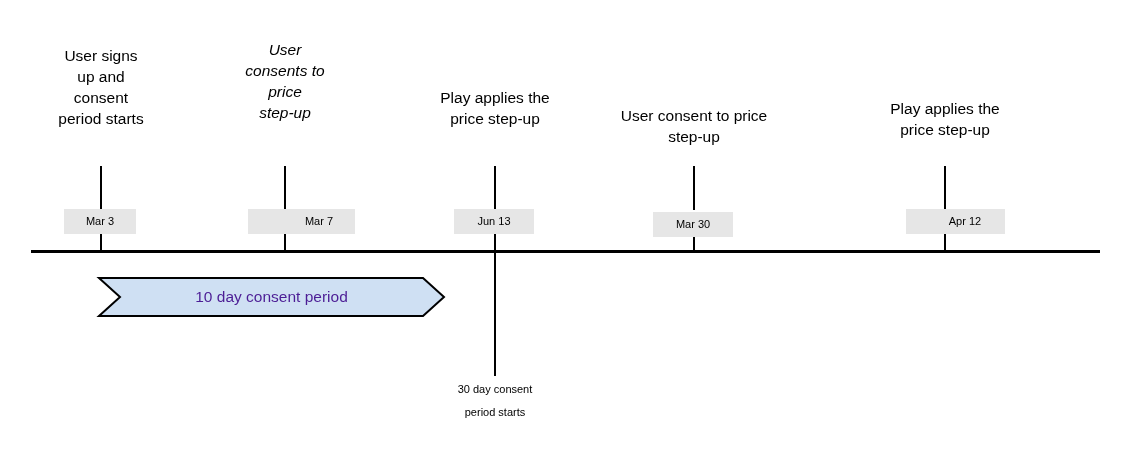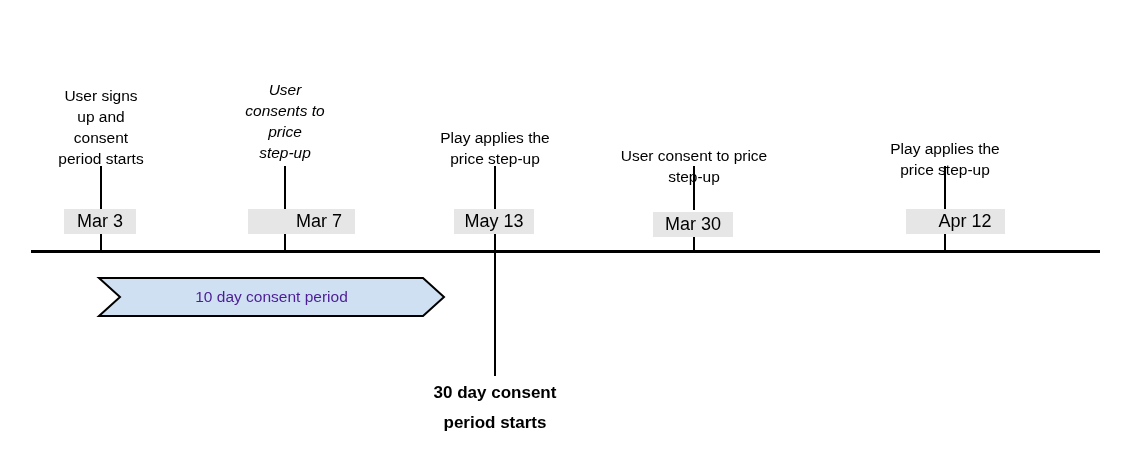--- a/index.html
+++ b/index.html
@@ -36,28 +36,27 @@
   }
 
   
   .event-label {
     position: absolute;
     text-align: center;
     font-size: 15.5px;
     line-height: 21px;
     color: #000000;
     white-space: pre-line;
-    margin-top: 40px;
   }
 
   
   .date-chip {
     position: absolute;
     background: #e6e6e6;
-    font-size: 18px;
+    font-size: 11px;
     line-height: 20px;
     padding: 2px 5px 3px 5px;
     text-align: center;
     white-space: nowrap;
     color: #000000;
   }
 
   
   .band {
     position: absolute;
@@ -80,25 +79,24 @@
     justify-content: center;
     font-size: 15.5px;
     color: #4c1d95;
     pointer-events: none;
   }
 
   
   .below-label {
     position: absolute;
     text-align: center;
-    font-size: 17px;
-    line-height: 30px;
+    font-size: 11px;
+    line-height: 23px;
     white-space: pre-line;
     color: #000000;
-    font-weight: bold;
   }
 </style>
 </head>
 <body>
 
 <div id="canvas">
 
   <div class="event-label" style="left:26px; top:45px; width:150px;">User signs
 up and
 consent
@@ -122,21 +120,21 @@
 
   <div class="tick" style="left:100px; top:234px; height:18px;"></div>
   <div class="tick" style="left:284px; top:234px; height:18px;"></div>
   <div class="tick" style="left:693px; top:234px; height:18px;"></div>
   <div class="tick" style="left:944px; top:234px; height:18px;"></div>
 
   <div class="tick" style="left:494px; top:234px; height:142px;"></div>
 
   <div class="date-chip" style="left:64px;  top:209px; width:62px;">Mar 3</div>
   <div class="date-chip" style="left:248px; top:209px; width:62px;padding-left:40px;">Mar 7</div>
-  <div class="date-chip" style="left:454px; top:209px; width:70px;">May 13</div>
+  <div class="date-chip" style="left:454px; top:209px; width:70px;">Jun 13</div>
   <div class="date-chip" style="left:653px; top:212px; width:70px;">Mar 30</div>
   <div class="date-chip" style="left:906px; top:209px; width:70px;padding-left:24px;">Apr 12</div>
 
   <div class="axis-line" style="left:31px; top:250px; width:1069px;"></div>
 
   <div class="band" style="left:98px; top:277px; width:347px;">
     <svg viewBox="0 0 347 40" preserveAspectRatio="none">
       <polygon points="1,1 325,1 346,20 325,39 1,39 22,20" fill="#cfe0f3" stroke="#000000" stroke-width="2" stroke-linejoin="miter" vector-effect="non-scaling-stroke"></polygon>
     </svg>
     <div class="band-label">10 day consent period</div>

